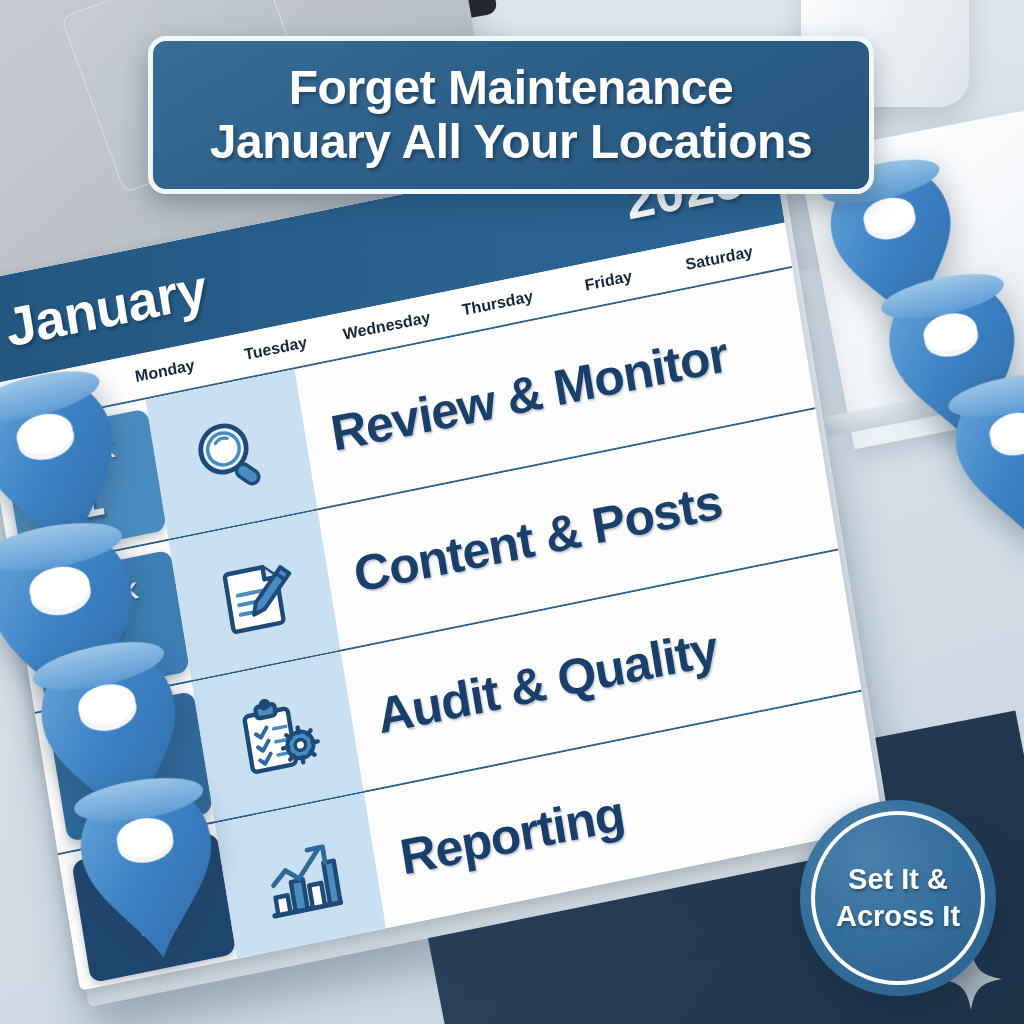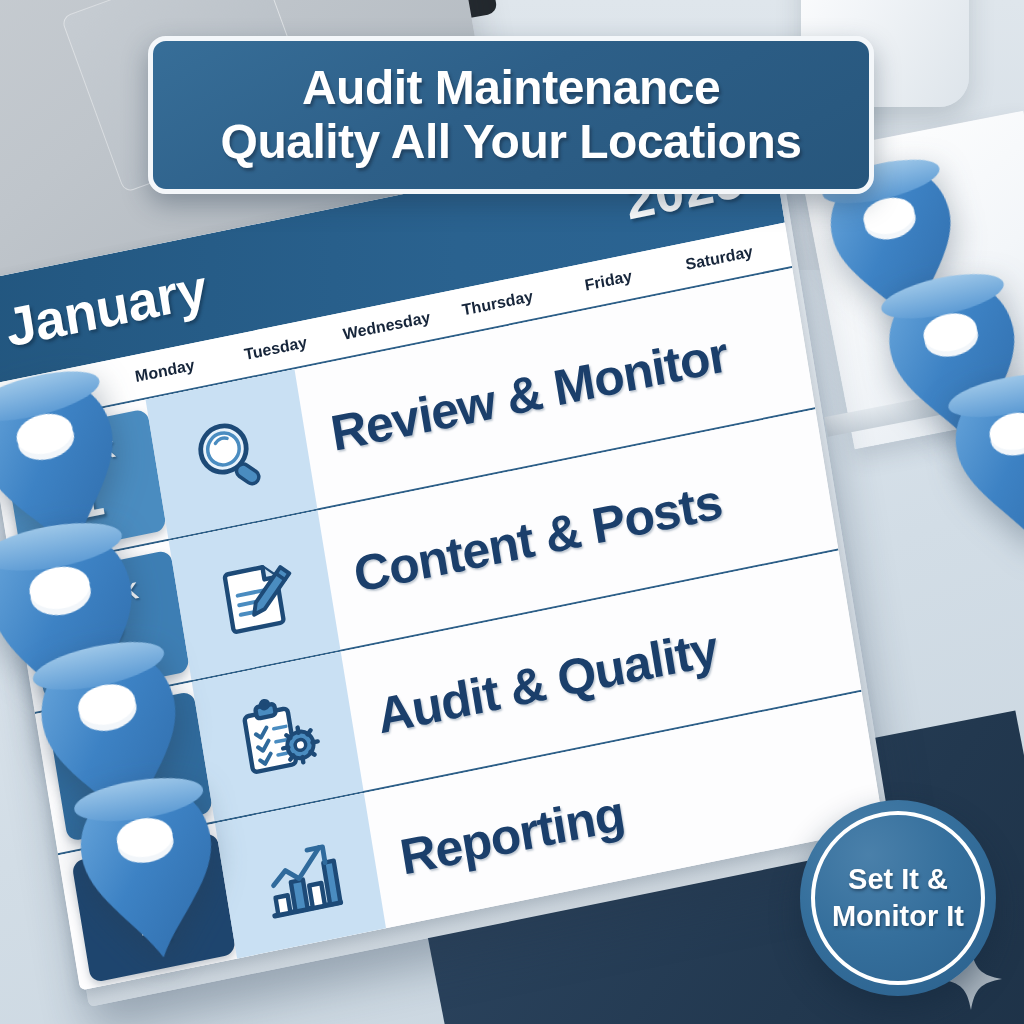--- a/index.html
+++ b/index.html
@@ -335,22 +335,22 @@
     </defs>
     <path d="M50 6 C24 6 6 24 6 48 C6 76 36 98 50 124 C64 98 94 76 94 48 C94 24 76 6 50 6 Z" fill="url(#pg)"></path>
     <ellipse cx="50" cy="16" rx="44" ry="13" fill="url(#pgTop)"></ellipse>
     <ellipse cx="50" cy="46" rx="19" ry="13" fill="#f2f6fa"></ellipse>
     <ellipse cx="50" cy="42" rx="19" ry="13" fill="#ffffff"></ellipse>
     <path d="M31 42 a19 13 0 0 0 38 0 a19 13 0 0 1 -38 0 z" fill="#cfe0f1"></path>
   </svg></div>
     </div>
 
   <div class="banner">
-    <div class="banner-line">Audit Maintenance</div>
-    <div class="banner-line l2">Quality All Your Locations</div>
+    <div class="banner-line">Forget Maintenance</div>
+    <div class="banner-line l2">January All Your Locations</div>
   </div>
 
   <div class="cal-wrap">
     <div class="cal-stack"></div>
     <div class="cal">
 
       <div class="cal-header">
         <div class="cal-month">January</div>
         <div class="cal-year">2025</div>
       </div>
@@ -449,16 +449,16 @@
     </div>
   </div>
 
   <svg class="sparkle" viewBox="0 0 100 100">
     <path d="M50 0 C56 34 66 44 100 50 C66 56 56 66 50 100 C44 66 34 56 0 50 C34 44 44 34 50 0 Z" fill="#c3ccd4"></path>
   </svg>
 
   <div class="badge">
     <div class="badge-ring"></div>
     <div class="badge-line">Set It &amp;</div>
-    <div class="badge-line">Monitor It</div>
+    <div class="badge-line">Across It</div>
   </div>
 
 </div>
 
 </body></html>

